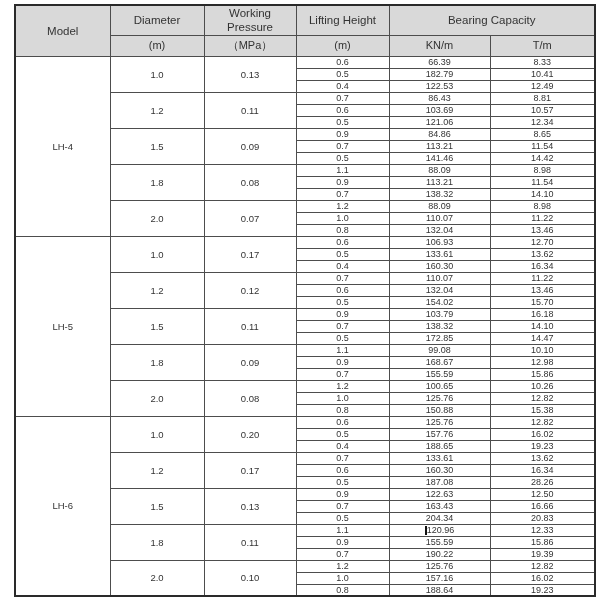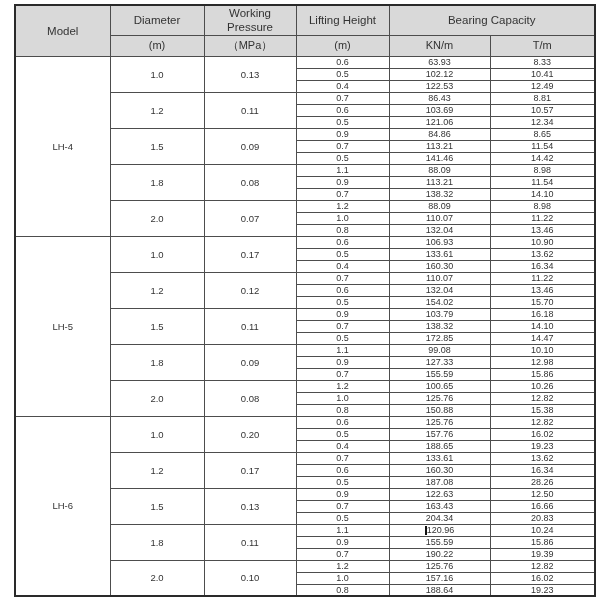--- a/index.html
+++ b/index.html
@@ -88,26 +88,26 @@
         <th>KN/m</th>
         <th>T/m</th>
       </tr>
     </thead>
     <tbody>
         <tr>
           <td rowspan="15" class="model-cell">LH-4</td>
           <td rowspan="3" class="group-cell">1.0</td>
           <td rowspan="3" class="group-cell">0.13</td>
           <td class="num-cell">0.6</td>
-          <td class="num-cell">63.93</td>
+          <td class="num-cell">66.39</td>
           <td class="num-cell">8.33</td>
         </tr>
         <tr>
           <td class="num-cell">0.5</td>
-          <td class="num-cell">102.12</td>
+          <td class="num-cell">182.79</td>
           <td class="num-cell">10.41</td>
         </tr>
         <tr>
           <td class="num-cell">0.4</td>
           <td class="num-cell">122.53</td>
           <td class="num-cell">12.49</td>
         </tr>
         <tr>
           <td rowspan="3" class="group-cell">1.2</td>
           <td rowspan="3" class="group-cell">0.11</td>
@@ -175,21 +175,21 @@
           <td class="num-cell">0.8</td>
           <td class="num-cell">132.04</td>
           <td class="num-cell">13.46</td>
         </tr>
         <tr>
           <td rowspan="15" class="model-cell">LH-5</td>
           <td rowspan="3" class="group-cell">1.0</td>
           <td rowspan="3" class="group-cell">0.17</td>
           <td class="num-cell">0.6</td>
           <td class="num-cell">106.93</td>
-          <td class="num-cell">10.90</td>
+          <td class="num-cell">12.70</td>
         </tr>
         <tr>
           <td class="num-cell">0.5</td>
           <td class="num-cell">133.61</td>
           <td class="num-cell">13.62</td>
         </tr>
         <tr>
           <td class="num-cell">0.4</td>
           <td class="num-cell">160.30</td>
           <td class="num-cell">16.34</td>
@@ -230,21 +230,21 @@
         </tr>
         <tr>
           <td rowspan="3" class="group-cell">1.8</td>
           <td rowspan="3" class="group-cell">0.09</td>
           <td class="num-cell">1.1</td>
           <td class="num-cell">99.08</td>
           <td class="num-cell">10.10</td>
         </tr>
         <tr>
           <td class="num-cell">0.9</td>
-          <td class="num-cell">127.33</td>
+          <td class="num-cell">168.67</td>
           <td class="num-cell">12.98</td>
         </tr>
         <tr>
           <td class="num-cell">0.7</td>
           <td class="num-cell">155.59</td>
           <td class="num-cell">15.86</td>
         </tr>
         <tr>
           <td rowspan="3" class="group-cell">2.0</td>
           <td rowspan="3" class="group-cell">0.08</td>
@@ -312,21 +312,21 @@
         <tr>
           <td class="num-cell">0.5</td>
           <td class="num-cell">204.34</td>
           <td class="num-cell">20.83</td>
         </tr>
         <tr>
           <td rowspan="3" class="group-cell">1.8</td>
           <td rowspan="3" class="group-cell">0.11</td>
           <td class="num-cell">1.1</td>
           <td class="num-cell"><span class="caret"></span>120.96</td>
-          <td class="num-cell">10.24</td>
+          <td class="num-cell">12.33</td>
         </tr>
         <tr>
           <td class="num-cell">0.9</td>
           <td class="num-cell">155.59</td>
           <td class="num-cell">15.86</td>
         </tr>
         <tr>
           <td class="num-cell">0.7</td>
           <td class="num-cell">190.22</td>
           <td class="num-cell">19.39</td>

